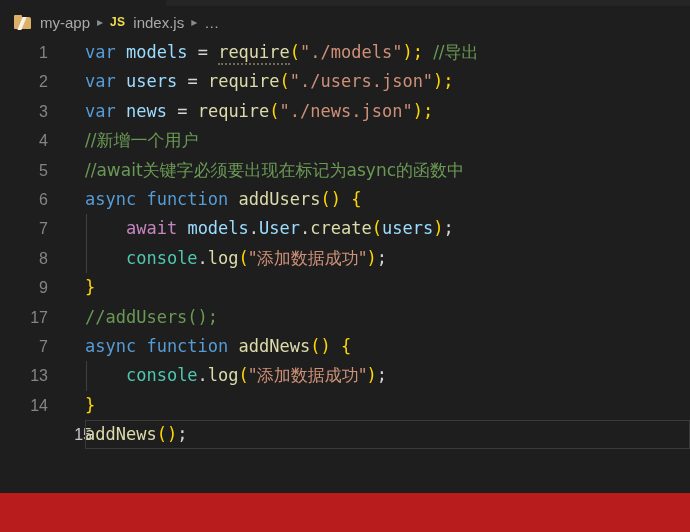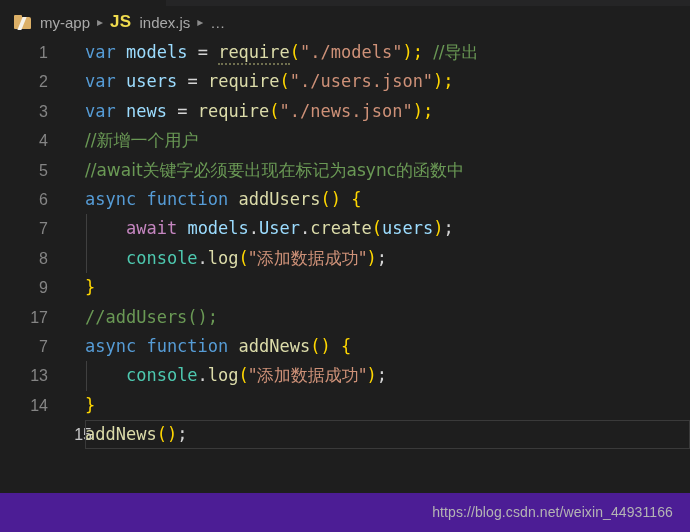--- a/index.html
+++ b/index.html
@@ -12,21 +12,21 @@
     height: 532px;
     overflow: hidden;
     font-family: "DejaVu Sans Mono", monospace;
     -webkit-font-smoothing: antialiased;
   }
 
   #app {
     position: relative;
     width: 690px;
     height: 532px;
-    background: #4c1d95;
+    background: #b91c1c;
   }
 
   
   .top-strip {
     position: absolute;
     top: 0; left: 0;
     width: 690px;
     height: 6px;
     background: #252526;
   }
@@ -88,21 +88,21 @@
   .bc-sep {
     color: #8c8c8c;
     font-size: 12px;
     margin: 0 7px;
     position: relative;
     top: 0px;
   }
   .bc-js {
     color: #f0dc4e;
     font-weight: bold;
-    font-size: 17px;
+    font-size: 12px;
     letter-spacing: 0.3px;
     margin-right: 8px;
   }
   .bc-dots {
     color: #a9a9a9;
     letter-spacing: 1px;
   }
 
   
   .editor {
@@ -285,15 +285,14 @@
     </div>
 
     <div class="code-line current">
       <span class="ln">15</span>
       <span class="current-line-box"></span>
       <span class="lc"><span class="t-fn">addNews</span><span class="t-paren1">()</span><span class="t-plain">;</span></span>
     </div>
 
   </div>
 
-  <div class="watermark">https://blog.csdn.net/weixin_44931166</div>
 
 </div>
 
 </body></html>

